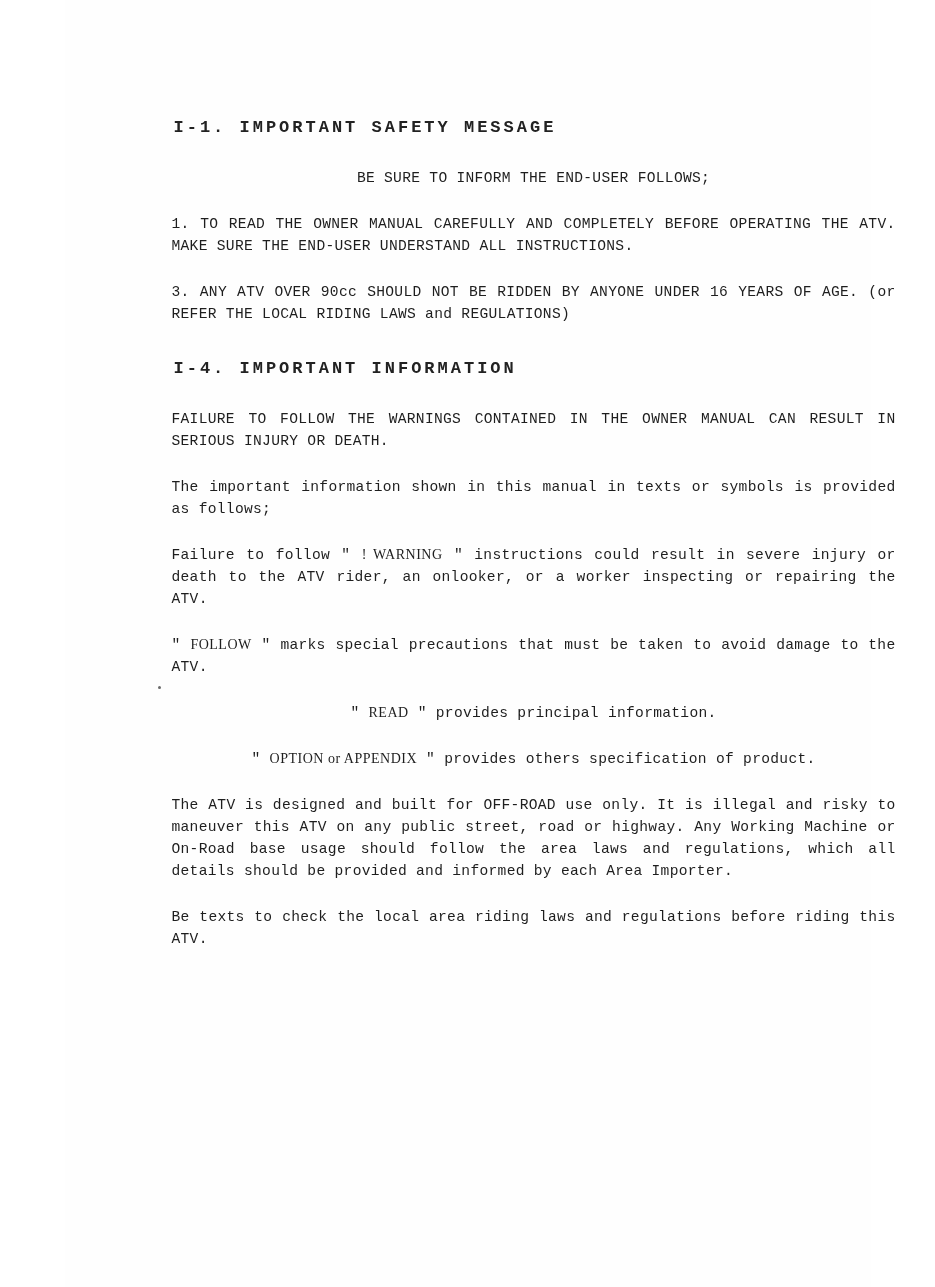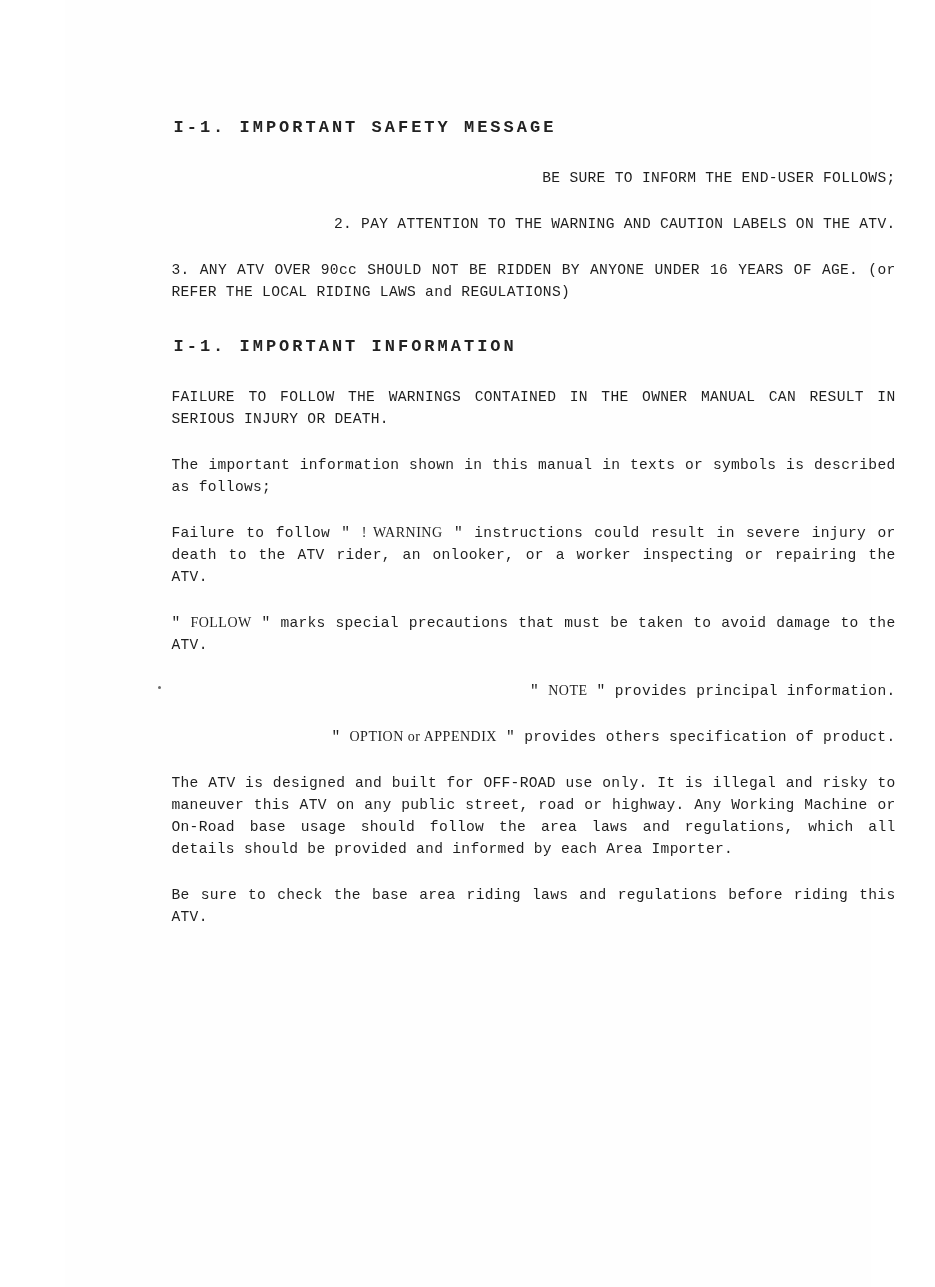--- a/index.html
+++ b/index.html
@@ -35,21 +35,21 @@
   }
   p.body {
     font-size: 14.6px;
     line-height: 22px;
     letter-spacing: 0.3px;
     text-align: justify;
     margin: 0 0 24px 0;
     color: #1e1e1e;
   }
   p.body.single {
-    text-align: right;
+    text-align: center;
   }
   .term {
     font-family: "Liberation Serif", "DejaVu Serif", serif;
     font-size: 14px;
     letter-spacing: 0.5px;
   }
   .scan-dot {
     position: absolute;
     left: 93px;
     top: 686px;
@@ -62,33 +62,33 @@
 </head>
 <body>
 
 <div class="page">
   <span class="scan-dot"></span>
   <div class="content">
 
     <section>
       <h2 class="heading">I-1. IMPORTANT SAFETY MESSAGE</h2>
       <p class="body single">BE SURE TO INFORM THE END-USER FOLLOWS;</p>
-      <p class="body single">2. PAY ATTENTION TO THE WARNING AND CAUTION LABELS ON THE ATV.</p>
+      <p class="body">1. TO READ THE OWNER MANUAL CAREFULLY AND COMPLETELY BEFORE OPERATING THE ATV. MAKE SURE THE END-USER UNDERSTAND ALL INSTRUCTIONS.</p>
       <p class="body">3. ANY ATV OVER 90cc SHOULD NOT BE RIDDEN BY ANYONE UNDER 16 YEARS OF AGE. (or REFER THE LOCAL RIDING LAWS and REGULATIONS)</p>
     </section>
 
     <section>
-      <h2 class="heading">I-1. IMPORTANT INFORMATION</h2>
+      <h2 class="heading">I-4. IMPORTANT INFORMATION</h2>
       <p class="body">FAILURE TO FOLLOW THE WARNINGS CONTAINED IN THE OWNER MANUAL CAN RESULT IN SERIOUS INJURY OR DEATH.</p>
-      <p class="body">The important information shown in this manual in texts or symbols is described as follows;</p>
+      <p class="body">The important information shown in this manual in texts or symbols is provided as follows;</p>
       <p class="body"><span>Failure to follow " </span><span class="term">! WARNING</span><span> " instructions could result in severe injury or death to the ATV rider, an onlooker, or a worker inspecting or repairing the ATV.</span></p>
       <p class="body"><span>" </span><span class="term">FOLLOW</span><span> " marks special precautions that must be taken to avoid damage to the ATV.</span></p>
-      <p class="body single"><span>" </span><span class="term">NOTE</span><span> " provides principal information.</span></p>
+      <p class="body single"><span>" </span><span class="term">READ</span><span> " provides principal information.</span></p>
       <p class="body single"><span>" </span><span class="term">OPTION or APPENDIX</span><span> " provides others specification of product.</span></p>
     </section>
 
     <section>
       <p class="body">The ATV is designed and built for OFF-ROAD use only. It is illegal and risky to maneuver this ATV on any public street, road or highway.  Any Working Machine or On-Road base usage should follow the area laws and regulations, which all details should be provided and informed by each Area Importer.</p>
-      <p class="body">Be sure to check the base area riding laws and regulations before riding this ATV.</p>
+      <p class="body">Be texts to check the local area riding laws and regulations before riding this ATV.</p>
     </section>
 
   </div>
 </div>
 
 </body></html>

